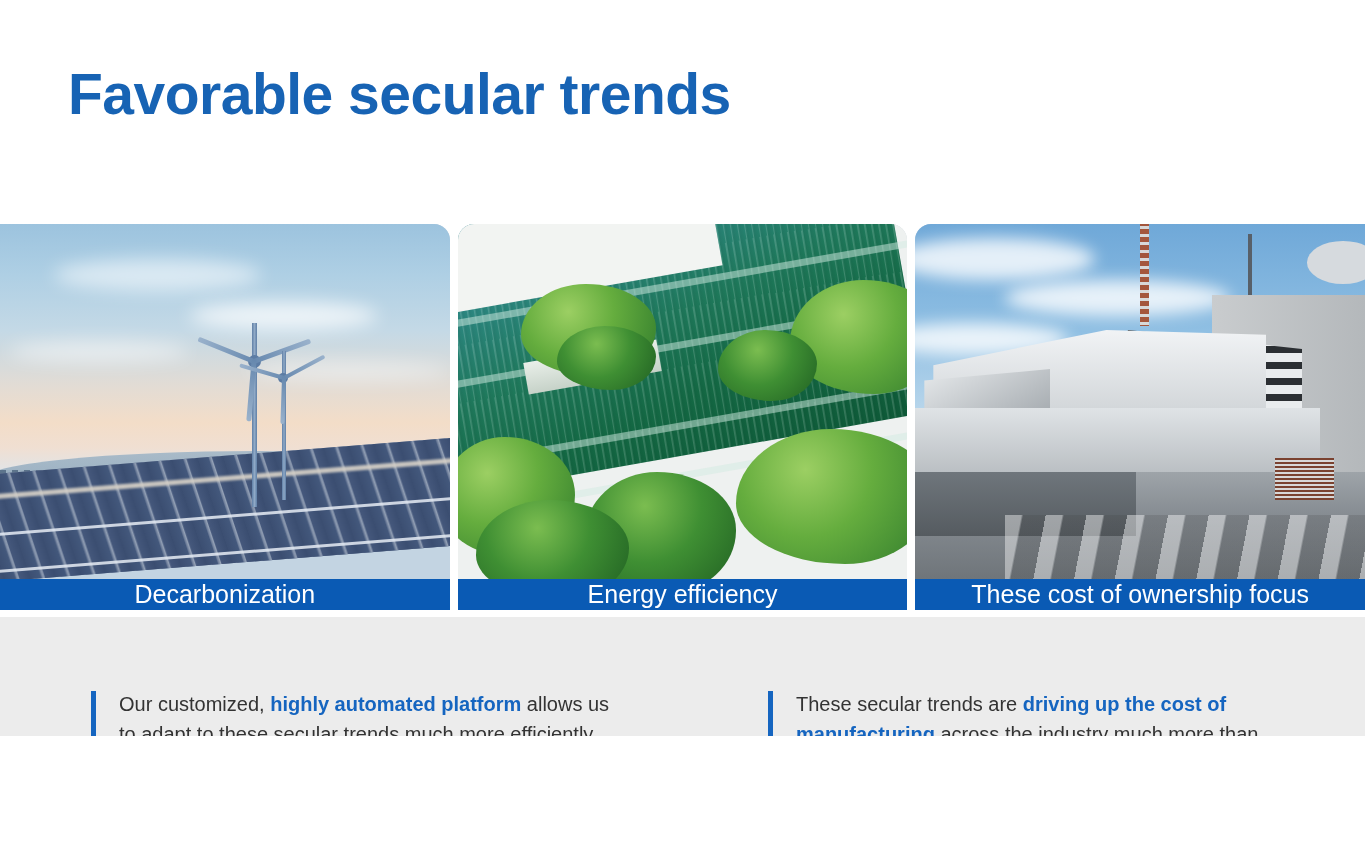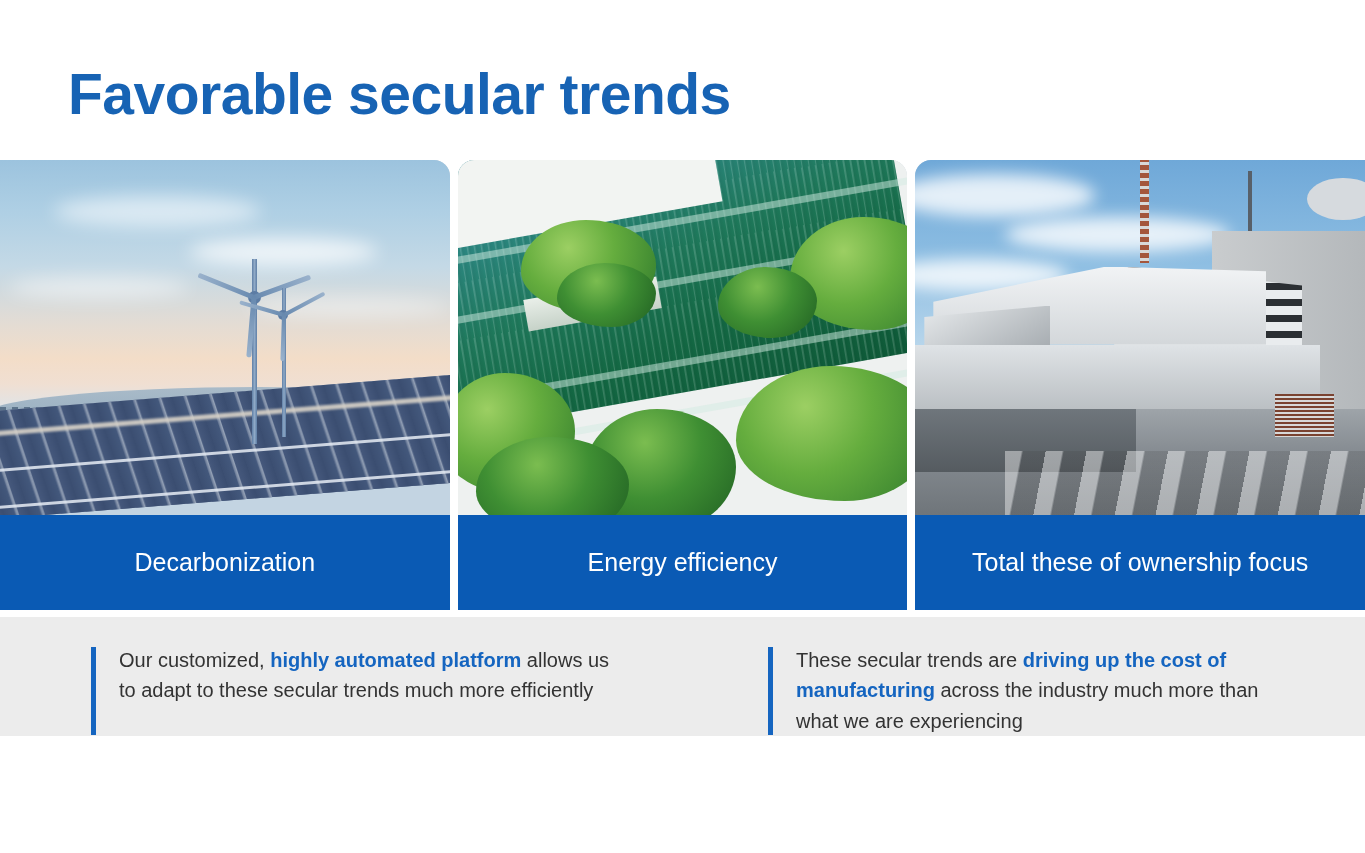--- a/index.html
+++ b/index.html
@@ -37,20 +37,21 @@
 
   
   .cards {
     position: absolute;
     left: 0;
     top: 160px;
     width: 1365px;
     height: 450px;
     display: flex;
     gap: 8px;
+    align-items: flex-end;
   }
   .card {
     position: relative;
     flex: 1 1 0;
     display: flex;
     flex-direction: column;
     overflow: hidden;
   }
   .card-photo {
     position: relative;
@@ -417,20 +418,21 @@
   }
   .band-inner {
     position: absolute;
     inset: 0;
     display: flex;
   }
   .note {
     position: relative;
     display: flex;
     align-items: flex-start;
+    margin-top: 44px;
   }
   .note-1 { position: absolute; left: 91px; top: 28px; width: 530px; }
   .note-2 { position: absolute; left: 740px; top: 28px; width: 530px; padding-left: 28px; }
   .note-bar {
     width: 5px;
     height: 88px;
     background: #1565c0;
     flex: 0 0 5px;
     margin-top: 2px;
   }
@@ -584,21 +586,21 @@
           <div class="p4-unit-face"></div>
           <div class="p4-unit-top"></div>
           <div class="p4-hood"></div>
           <div class="p4-body"></div>
           <div class="p4-deck"></div>
           <div class="p4-slab"></div>
           <div class="p4-shadow"></div>
           <div class="p4-grill"></div>
         </div>
       </div>
-      <div class="card-caption">Total these of ownership focus</div>
+      <div class="card-caption">These cost of ownership focus</div>
     </div>
 
   </div>
 
   <div class="band">
     <div class="band-inner">
 
       <div class="note note-1">
         <div class="note-bar"></div>
         <div class="note-text"><span>Our customized, </span><b>highly automated platform</b><span> allows us to adapt to these secular trends much more efficiently</span></div>

